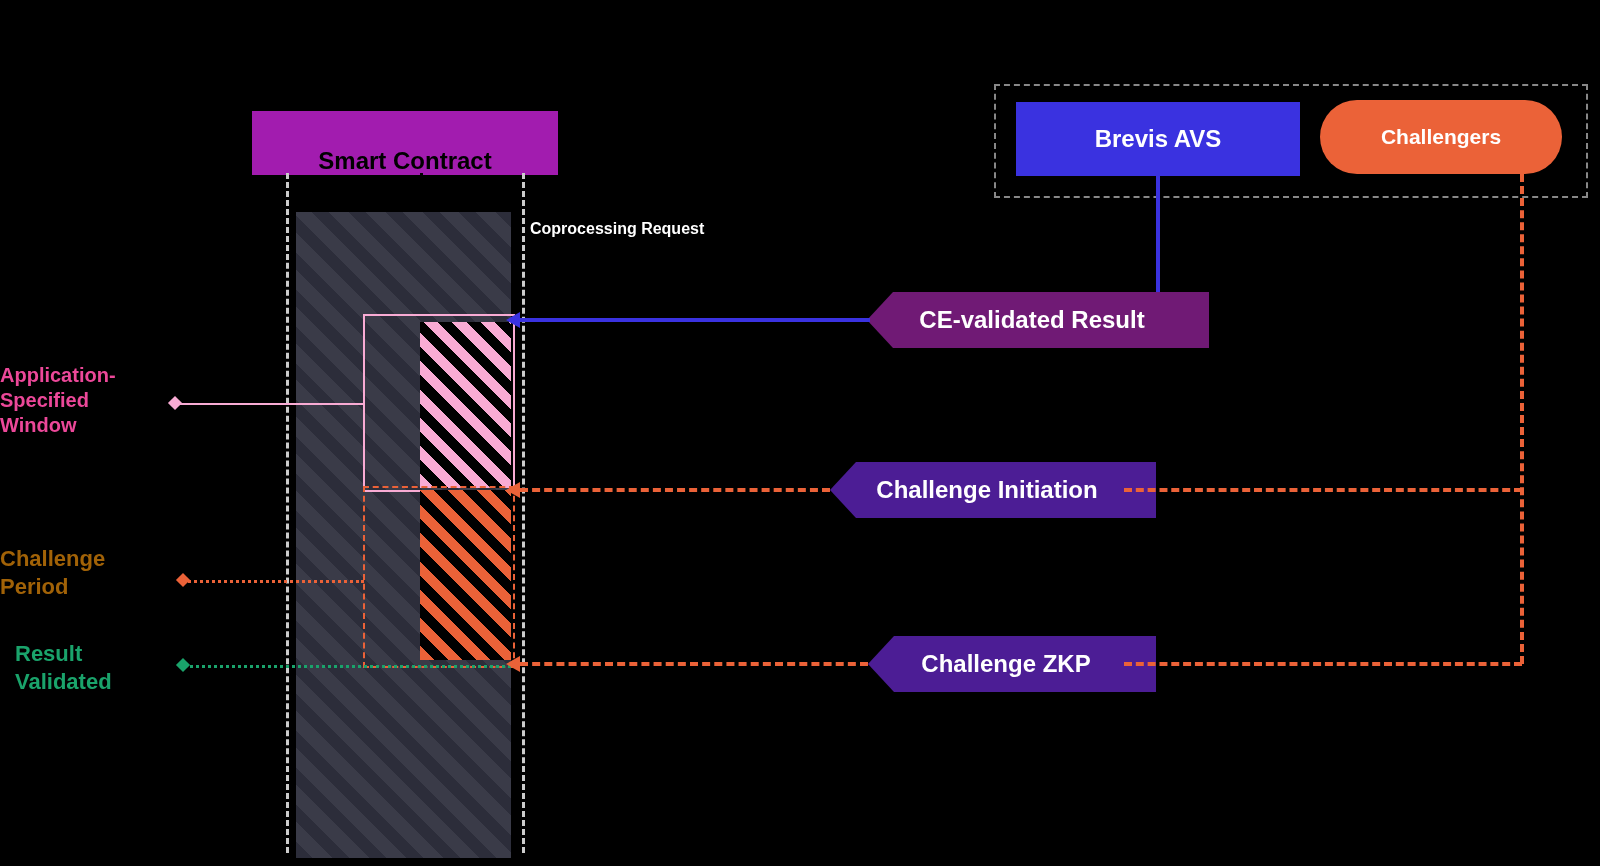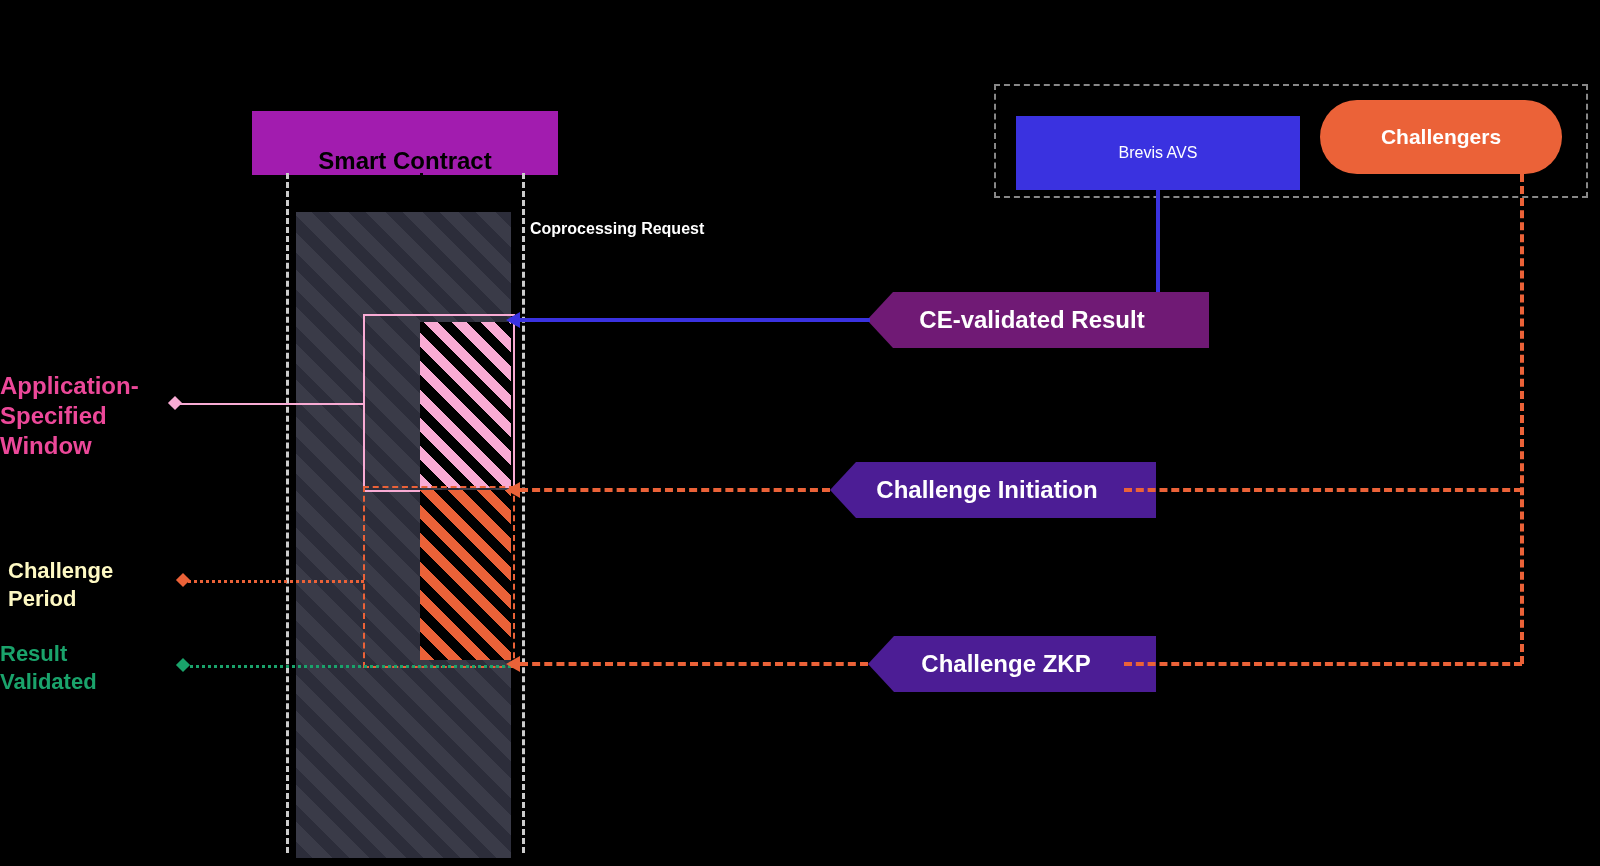--- a/index.html
+++ b/index.html
@@ -93,36 +93,34 @@
     left: 363px; top: 486px;
     width: 148px; height: 178px;
     border: 2px dashed #eb6238;
   }
 
   
   .label-pink {
     left: 0; top: 363px;
     color: #ec4899;
     font-weight: 700;
-    font-size: 24px;
+    font-size: 20px;
     line-height: 1.25;
     width: 180px;
-    margin-top: 8px;
   }
   .label-orange {
-    left: 8px; top: 545px;
-    color: #fef9c3;
+    left: 0; top: 545px;
+    color: #a16207;
     font-weight: 700;
     font-size: 22px;
     line-height: 1.25;
     width: 180px;
-    margin-top: 12px;
   }
   .label-green {
-    left: 0; top: 640px;
+    left: 15px; top: 640px;
     color: #1aa36b;
     font-weight: 700;
     font-size: 22px;
     line-height: 1.25;
     width: 180px;
   }
 
   
   .dotted-pink-line {
     left: 175px; top: 403px; width: 188px;
@@ -146,26 +144,26 @@
   }
   .diamond.green { background:#1aa36b; left:178px; top:660px; }
 
   
   .actor-group {
     left: 994px; top: 84px;
     width: 590px; height: 110px;
     border: 2px dashed #888;
   }
   .brevis-box {
-    left: 1016px; top: 116px;
+    left: 1016px; top: 102px;
     width: 284px; height: 74px;
     background: #3a32e0;
     color: #fff;
     display: flex; align-items: center; justify-content: center;
-    font-weight: 400; font-size: 16px;
+    font-weight: 700; font-size: 24px;
   }
   .challengers-box {
     left: 1320px; top: 100px;
     width: 242px; height: 74px;
     background: #eb6238;
     color: #fff;
     border-radius: 40px;
     display: flex; align-items: center; justify-content: center;
     font-weight: 700; font-size: 21px;
   }

